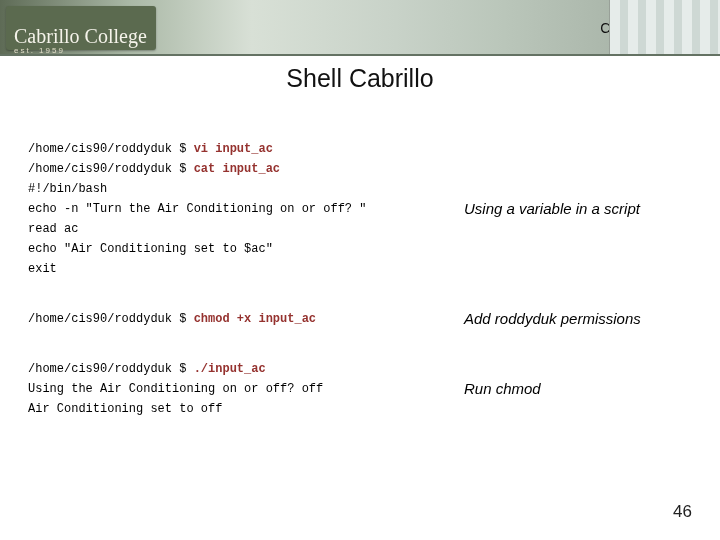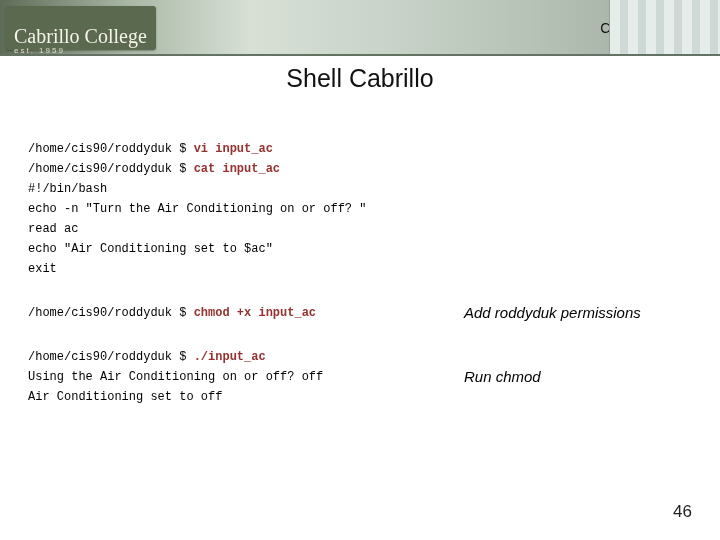--- a/index.html
+++ b/index.html
@@ -76,21 +76,21 @@
     font-family: Verdana, sans-serif;
     color: #111;
   }
   .content {
     padding: 8px 22px 0 28px;
   }
   .row {
     display: flex;
     flex-direction: row;
     align-items: center;
-    margin-top: 24px;
+    margin-top: 30px;
   }
   .row.first { margin-top: 38px; }
   .code {
     font-family: "Courier New", monospace;
     font-size: 12px;
     line-height: 20px;
     color: #000;
     white-space: pre;
     flex: 0 0 430px;
   }
@@ -132,20 +132,21 @@
 <div class="content">
 
   <div class="row first">
     <div class="code"><span>/home/cis90/roddyduk $ </span><span class="cmd">vi input_ac</span>
 <span>/home/cis90/roddyduk $ </span><span class="cmd">cat input_ac</span>
 <span>#!/bin/bash</span>
 <span>echo -n "Turn the Air Conditioning on or off? "</span>
 <span>read ac</span>
 <span>echo "Air Conditioning set to $ac"</span>
 <span>exit</span></div>
+    <div class="note">Using a variable in a script</div>
   </div>
 
   <div class="row">
     <div class="code"><span>/home/cis90/roddyduk $ </span><span class="cmd">chmod +x input_ac</span></div>
     <div class="note">Add roddyduk permissions</div>
   </div>
 
   <div class="row">
     <div class="code"><span>/home/cis90/roddyduk $ </span><span class="cmd">./input_ac</span>
 <span>Using the Air Conditioning on or off? off</span>

